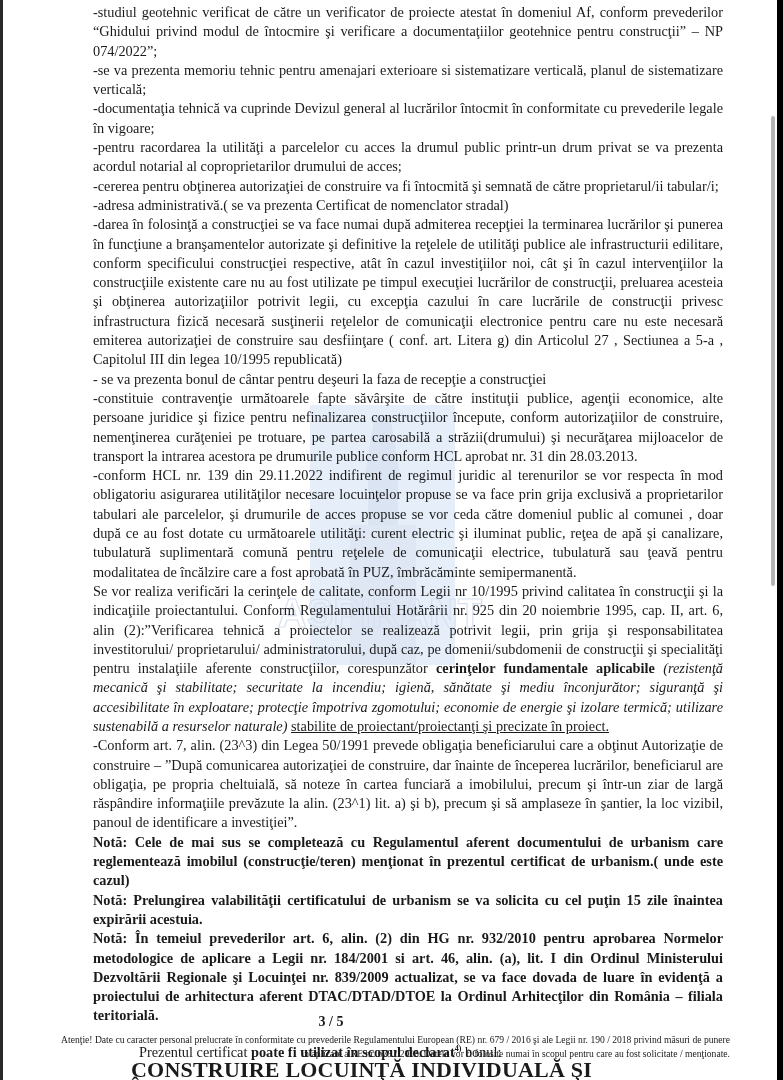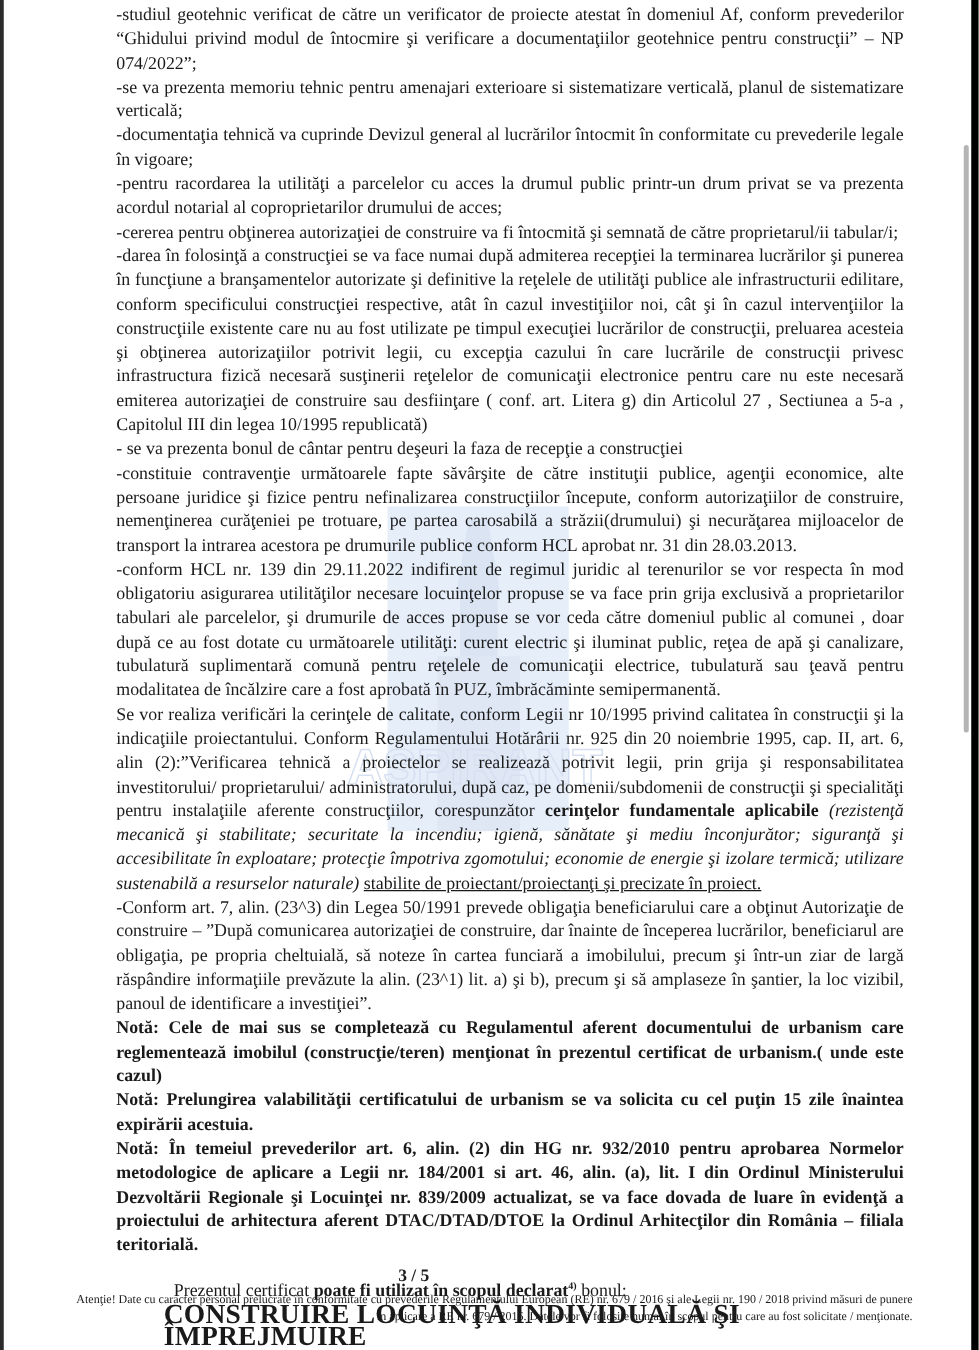--- a/index.html
+++ b/index.html
@@ -38,20 +38,21 @@
   <rect x="160" y="120" width="66" height="140" fill="#7097d2"></rect>
   <text x="190" y="222" text-anchor="middle" font-size="40" font-family="Liberation Sans, sans-serif" font-weight="bold" fill="none" stroke="#4a76bf" stroke-width="1.2">ASPIRANT</text>
 </svg>
 
 <div class="page">
   <p class="p">-studiul geotehnic verificat de către un verificator de proiecte atestat în domeniul Af, conform prevederilor “Ghidului privind modul de întocmire şi verificare a documentaţiilor geotehnice pentru construcţii” – NP 074/2022”;</p>
   <p class="p">-se va prezenta memoriu tehnic pentru amenajari exterioare si sistematizare verticală, planul de sistematizare verticală;</p>
   <p class="p">-documentaţia tehnică va cuprinde Devizul general al lucrărilor întocmit în conformitate cu prevederile legale în vigoare;</p>
   <p class="p">-pentru racordarea la utilităţi a parcelelor cu acces la drumul public printr-un drum privat se va prezenta acordul notarial al coproprietarilor drumului de acces;</p>
   <p class="p">-cererea pentru obţinerea autorizaţiei de construire va fi întocmită şi semnată de către proprietarul/ii tabular/i;</p>
+  <p class="p">-adresa administrativă.( se va prezenta Certificat de nomenclator stradal)</p>
   <p class="p">-darea în folosinţă a construcţiei se va face numai după admiterea recepţiei la terminarea lucrărilor şi punerea în funcţiune a branşamentelor autorizate şi definitive la reţelele de utilităţi publice ale infrastructurii edilitare, conform specificului construcţiei respective, atât în cazul investiţiilor noi, cât şi în cazul intervenţiilor la construcţiile existente care nu au fost utilizate pe timpul execuţiei lucrărilor de construcţii, preluarea acesteia şi obţinerea autorizaţiilor potrivit legii, cu excepţia cazului în care lucrările de construcţii privesc infrastructura fizică necesară susţinerii reţelelor de comunicaţii electronice pentru care nu este necesară emiterea autorizaţiei de construire sau desfiinţare ( conf. art. Litera g) din Articolul 27 , Sectiunea a 5-a , Capitolul III din legea 10/1995 republicată)</p>
   <p class="p">- se va prezenta bonul de cântar pentru deşeuri la faza de recepţie a construcţiei</p>
   <p class="p">-constituie contravenţie următoarele fapte săvârşite de către instituţii publice, agenţii economice, alte persoane juridice şi fizice pentru nefinalizarea construcţiilor începute, conform autorizaţiilor de construire, nemenţinerea curăţeniei pe trotuare, pe partea carosabilă a străzii(drumului) şi necurăţarea mijloacelor de transport la intrarea acestora pe drumurile publice conform HCL aprobat nr. 31 din 28.03.2013.</p>
   <p class="p">-conform HCL nr. 139 din 29.11.2022 indifirent de regimul juridic al terenurilor se vor respecta în mod obligatoriu asigurarea utilităţilor necesare locuinţelor propuse se va face prin grija exclusivă a proprietarilor tabulari ale parcelelor, şi drumurile de acces propuse se vor ceda către domeniul public al comunei , doar după ce au fost dotate cu următoarele utilităţi: curent electric şi iluminat public, reţea de apă şi canalizare, tubulatură suplimentară comună pentru reţelele de comunicaţii electrice, tubulatură sau ţeavă pentru modalitatea de încălzire care a fost aprobată în PUZ, îmbrăcăminte semipermanentă.</p>
   <p class="p"><span>Se vor realiza verificări la cerinţele de calitate, conform Legii nr 10/1995 privind calitatea în construcţii şi la indicaţiile proiectantului. Conform Regulamentului Hotărârii nr. 925 din 20 noiembrie 1995, cap. II, art. 6, alin (2):”Verificarea tehnică a proiectelor se realizează potrivit legii, prin grija şi responsabilitatea investitorului/ proprietarului/ administratorului, după caz, pe domenii/subdomenii de construcţii şi specialităţi pentru instalaţiile aferente construcţiilor, corespunzător </span><span class="b">cerinţelor fundamentale aplicabile</span><span class="ital"> (rezistenţă mecanică şi stabilitate; securitate la incendiu; igienă, sănătate şi mediu înconjurător; siguranţă şi accesibilitate în exploatare; protecţie împotriva zgomotului; economie de energie şi izolare termică; utilizare sustenabilă a resurselor naturale)</span> <span class="u">stabilite de proiectant/proiectanţi şi precizate în proiect.</span></p>
   <p class="p">-Conform art. 7, alin. (23^3) din Legea 50/1991 prevede obligaţia beneficiarului care a obţinut Autorizaţie de construire – ”După comunicarea autorizaţiei de construire, dar înainte de începerea lucrărilor, beneficiarul are obligaţia, pe propria cheltuială, să noteze în cartea funciară a imobilului, precum şi într-un ziar de largă răspândire informaţiile prevăzute la alin. (23^1) lit. a) şi b), precum şi să amplaseze în şantier, la loc vizibil, panoul de identificare a investiţiei”.</p>
   <p class="p bold">Notă: Cele de mai sus se completează cu Regulamentul aferent documentului de urbanism care reglementează imobilul (construcţie/teren) menţionat în prezentul certificat de urbanism.( unde este cazul)</p>
   <p class="p bold">Notă: Prelungirea valabilităţii certificatului de urbanism se va solicita cu cel puţin 15 zile înaintea expirării acestuia.</p>
   <p class="p bold">Notă: În temeiul prevederilor art. 6, alin. (2) din HG nr. 932/2010 pentru aprobarea Normelor metodologice de aplicare a Legii nr. 184/2001 si art. 46, alin. (a), lit. I din Ordinul Ministerului Dezvoltării Regionale şi Locuinţei nr. 839/2009 actualizat, se va face dovada de luare în evidenţă a proiectului de arhitectura aferent DTAC/DTAD/DTOE la Ordinul Arhitecţilor din România – filiala teritorială.</p>
 

